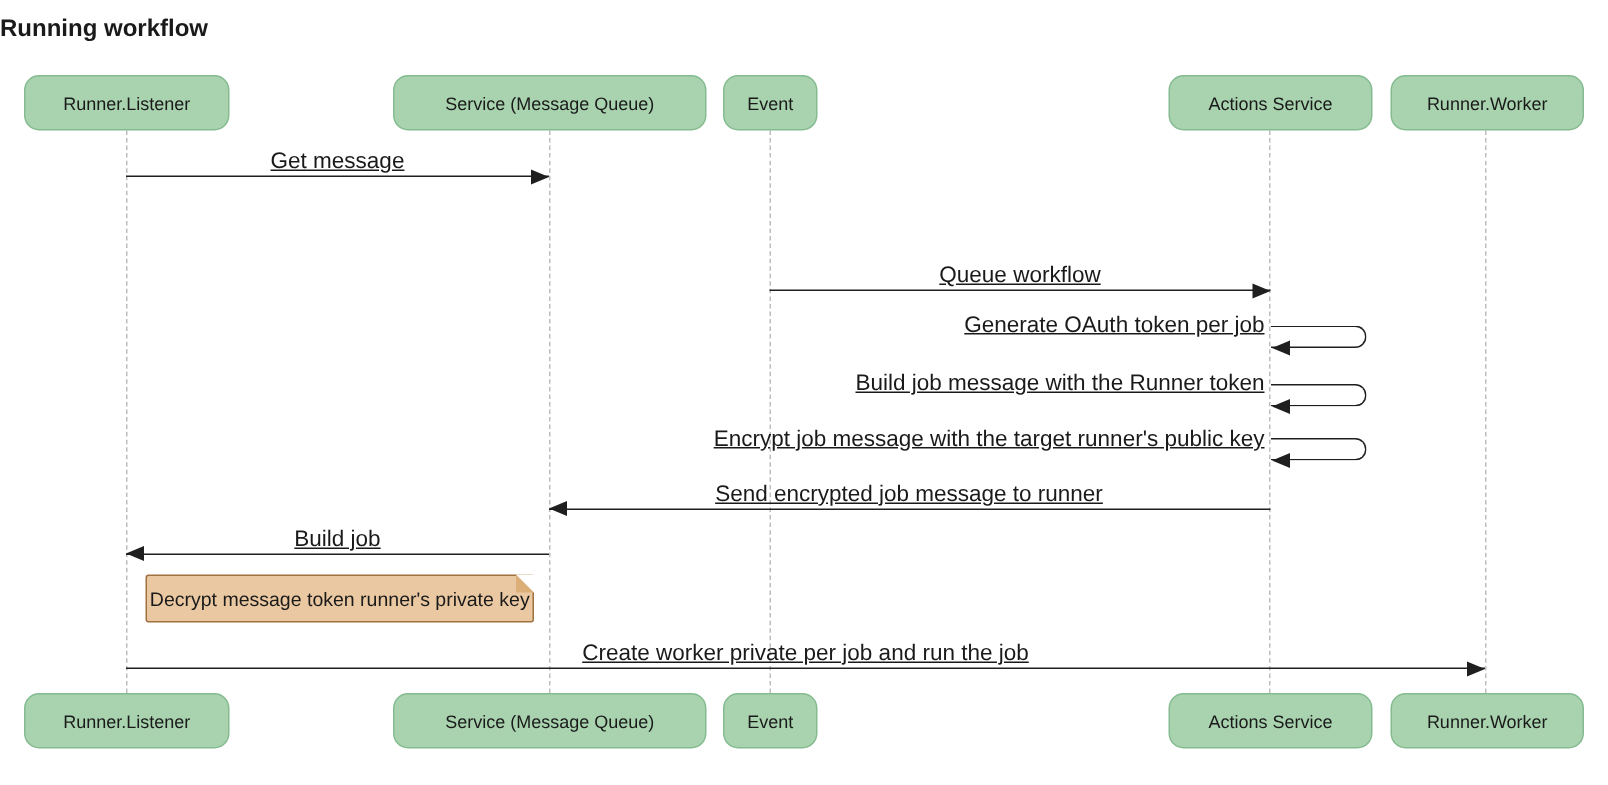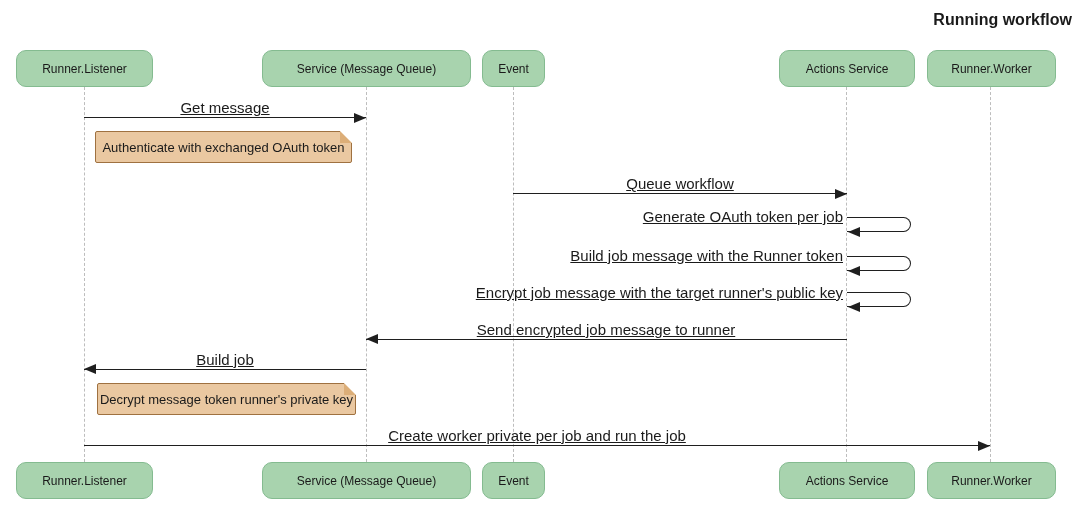--- a/index.html
+++ b/index.html
@@ -3,21 +3,21 @@
 <meta charset="utf-8">
 <style>
   html,body{margin:0;padding:0;background:#fff;}
   .stage{
     position:relative;width:1072px;height:523px;overflow:hidden;
     background:var(--background,#ffffff);
     font-family:"Liberation Sans",sans-serif;
     color:var(--text,#1a1a1a);
   }
   .title{
-    position:absolute;left:0;top:11px;width:100%;text-align:right;
+    position:absolute;left:0;top:11px;width:100%;text-align:left;
     font-size:16px;font-weight:bold;
   }
   .actor{
     position:absolute;height:37px;box-sizing:border-box;
     background:var(--actor-fill,#a8d3ae);
     border:1px solid var(--actor-border,#84bb90);
     border-radius:10px;
     display:flex;align-items:center;justify-content:center;
     font-size:12px;white-space:nowrap;
   }
@@ -86,24 +86,20 @@
       <span>Actions Service</span>
     </div>
   <div class="actor" style="left:927px;top:50px;width:129px">
       <span>Runner.Worker</span>
     </div>
 
   <div class="mlabel" style="left:125px;top:101px;width:200px">Get message</div>
   <div class="mline" style="left:84px;top:117px;width:282px"></div>
   <div class="ah-r" style="left:354px;top:113px"></div>
 
-  <div class="note" style="left:95px;top:131px;width:257px">
-    <div class="fold"></div>
-    <span>Authenticate with exchanged OAuth token</span>
-  </div>
 
   <div class="mlabel" style="left:580px;top:177px;width:200px">Queue workflow</div>
   <div class="mline" style="left:513px;top:193px;width:334px"></div>
   <div class="ah-r" style="left:835px;top:189px"></div>
 
   <div class="mlabel right" style="left:343px;top:210px;width:500px">Generate OAuth token per job</div>
   <div class="loop" style="left:847px;top:217px"></div>
   <div class="ah-l" style="left:848px;top:227px"></div>
 
   <div class="mlabel right" style="left:343px;top:249px;width:500px">Build job message with the Runner token</div>

